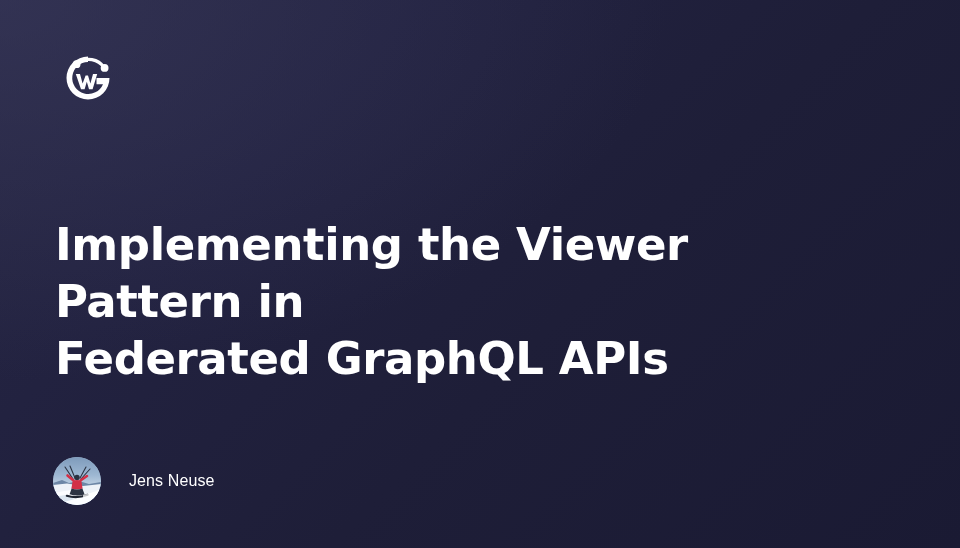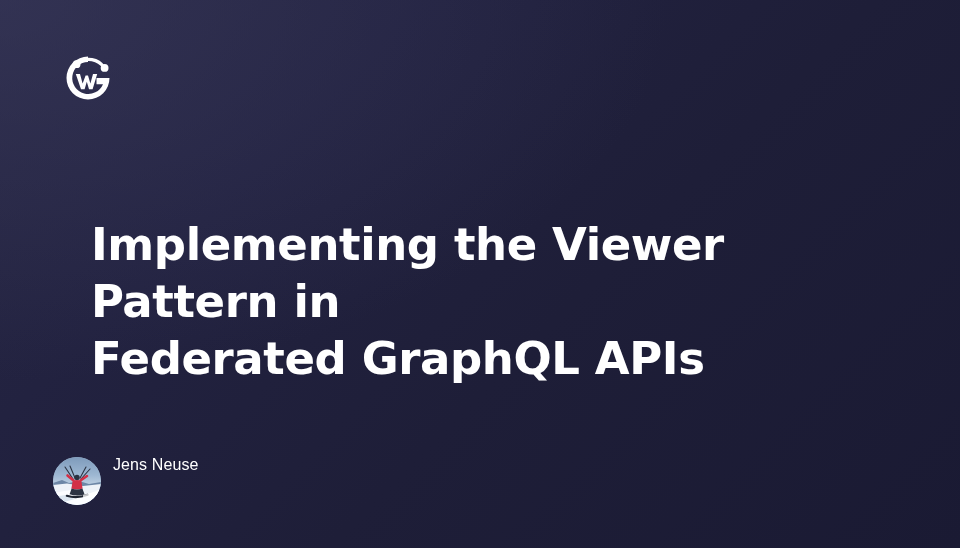--- a/index.html
+++ b/index.html
@@ -35,41 +35,40 @@
     height: 60px;
   }
   .logo svg { display: block; width: 60px; height: 60px; }
 
   
   .title-block {
     position: absolute;
     left: 55px;
     top: 216px;
     width: 820px;
-    margin-left: 36px;
   }
   .title {
     margin: 0;
     color: #ffffff;
     font-family: "DejaVu Sans", sans-serif;
     font-size: 45px;
     font-weight: bold;
     line-height: 57px;
     letter-spacing: -0.4px;
     white-space: pre-line;
   }
 
   
   .author {
     position: absolute;
     left: 53px;
     top: 457px;
     display: flex;
-    align-items: flex-start;
-    gap: 12px;
+    align-items: center;
+    gap: 28px;
   }
   .avatar {
     position: relative;
     width: 48px;
     height: 48px;
     border-radius: 50%;
     overflow: hidden;
     flex: 0 0 auto;
     background: #9fb6cf;
   }

